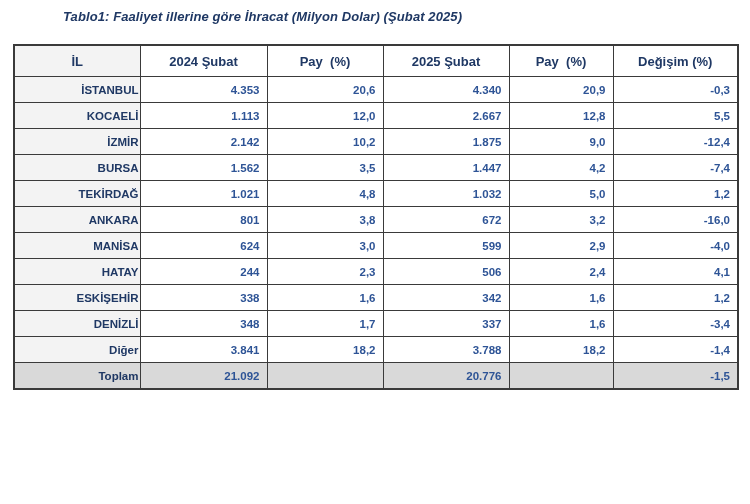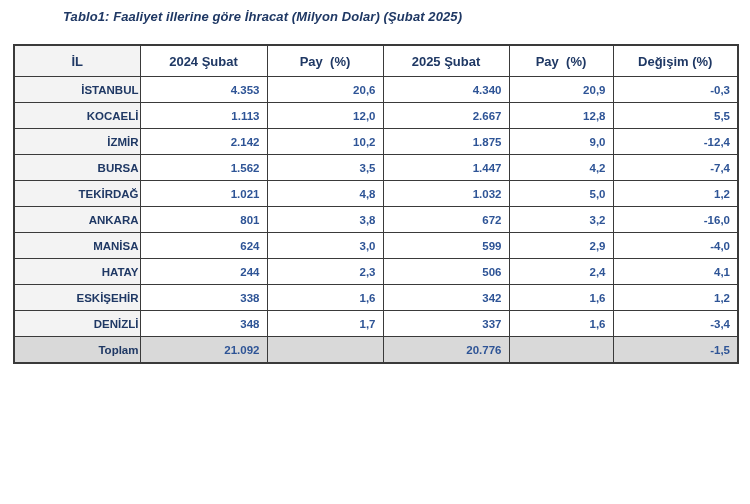--- a/index.html
+++ b/index.html
@@ -164,20 +164,28 @@
     <tr>
       <td class="c-il">DENİZLİ</td>
       <td class="c-num">348</td>
       <td class="c-num">1,7</td>
       <td class="c-num">337</td>
       <td class="c-num">1,6</td>
       <td class="c-num">-3,4</td>
     </tr>
 
 
+    <tr>
+      <td class="c-il">Diğer</td>
+      <td class="c-num">3.841</td>
+      <td class="c-num">18,2</td>
+      <td class="c-num">3.788</td>
+      <td class="c-num">18,2</td>
+      <td class="c-num">-1,4</td>
+    </tr>
 
     <tr>
       <td class="c-il">Toplam</td>
       <td class="c-num">21.092</td>
       <td class="c-num"></td>
       <td class="c-num">20.776</td>
       <td class="c-num"></td>
       <td class="c-num">-1,5</td>
     </tr>
   </tbody>

